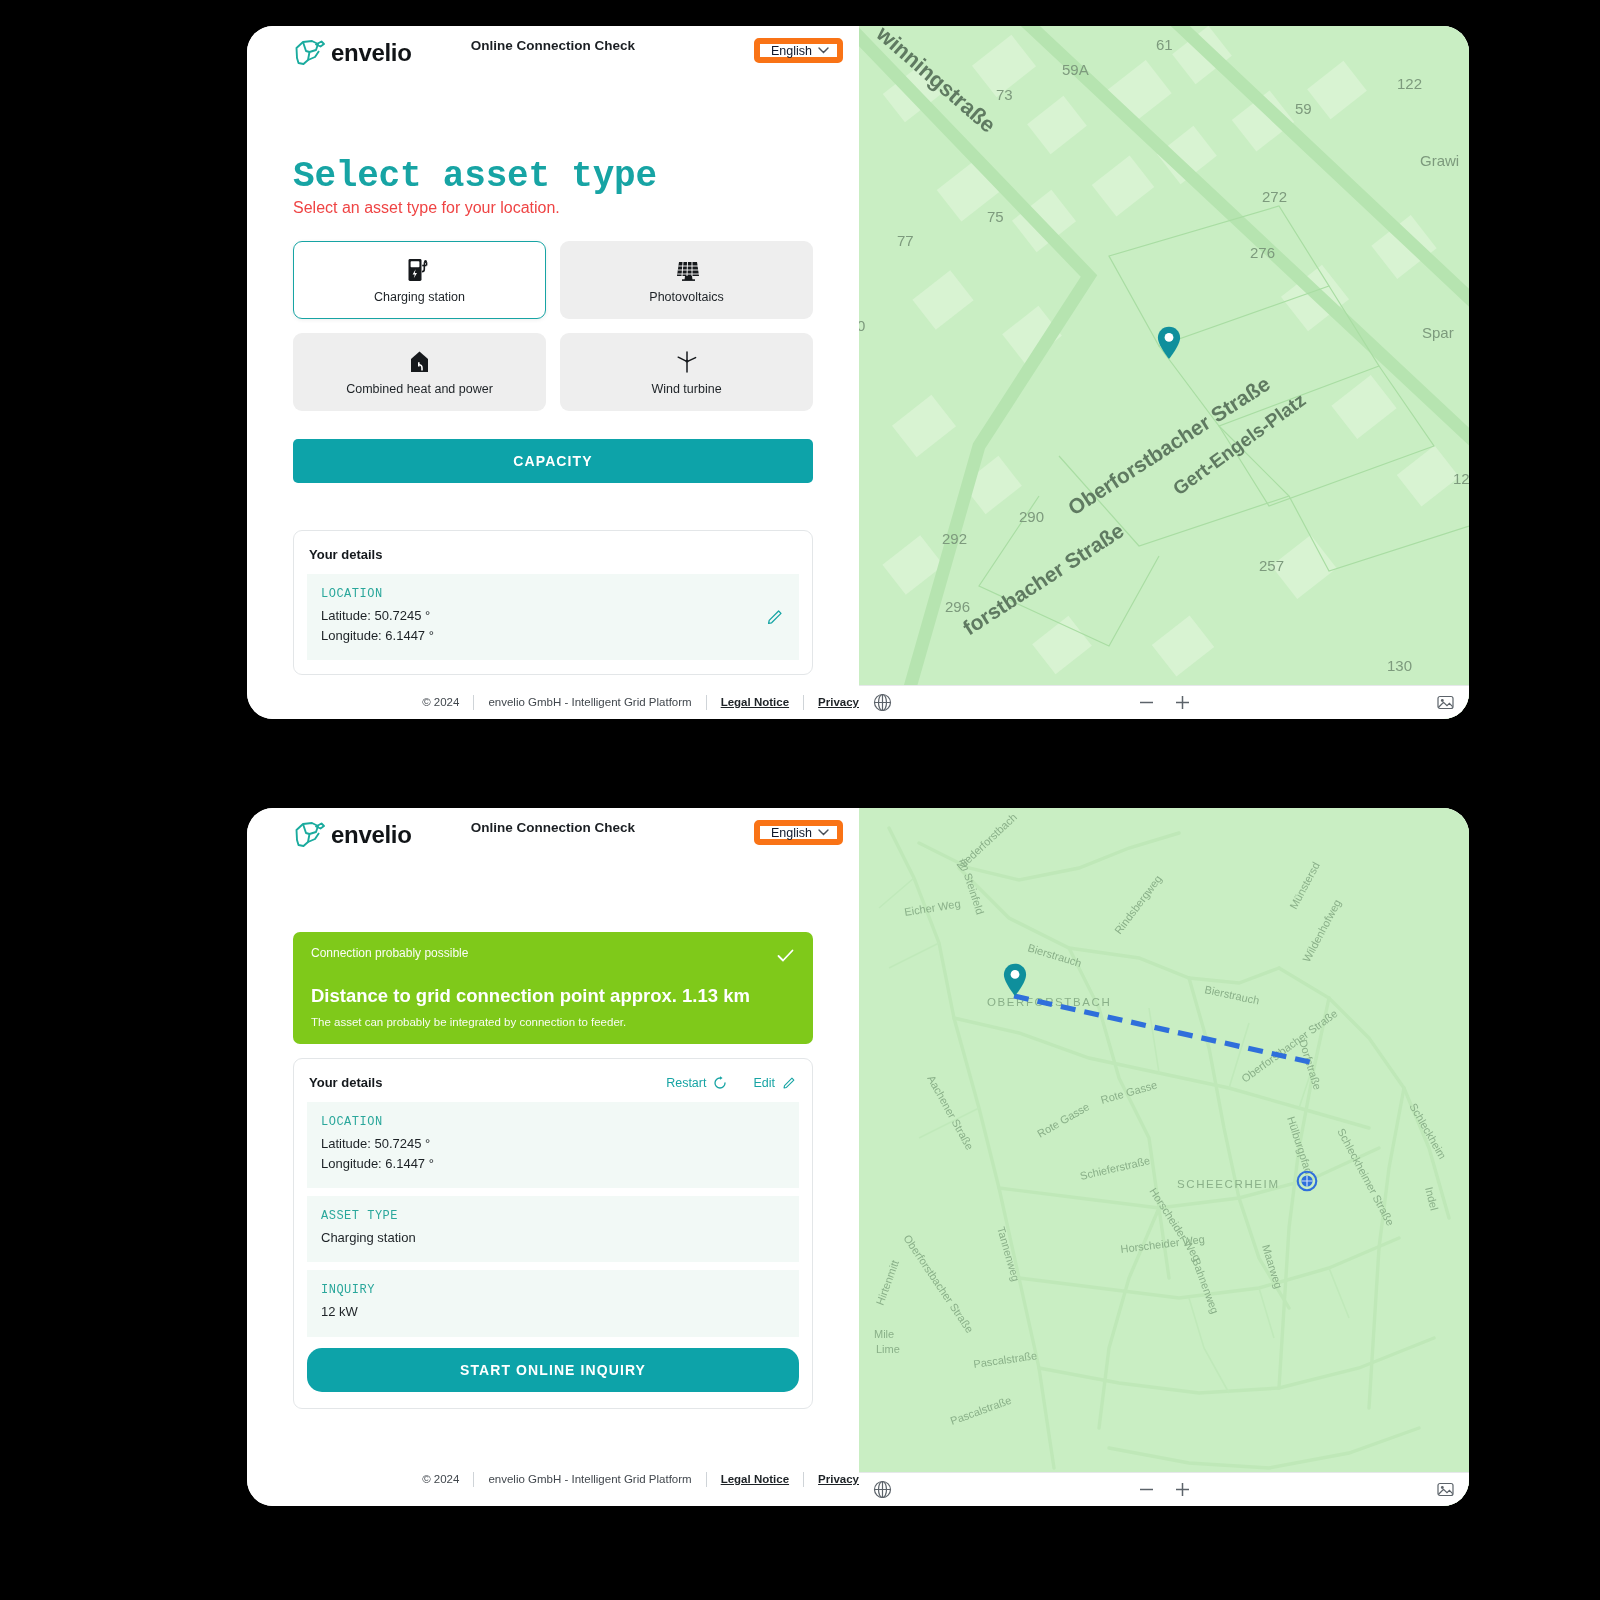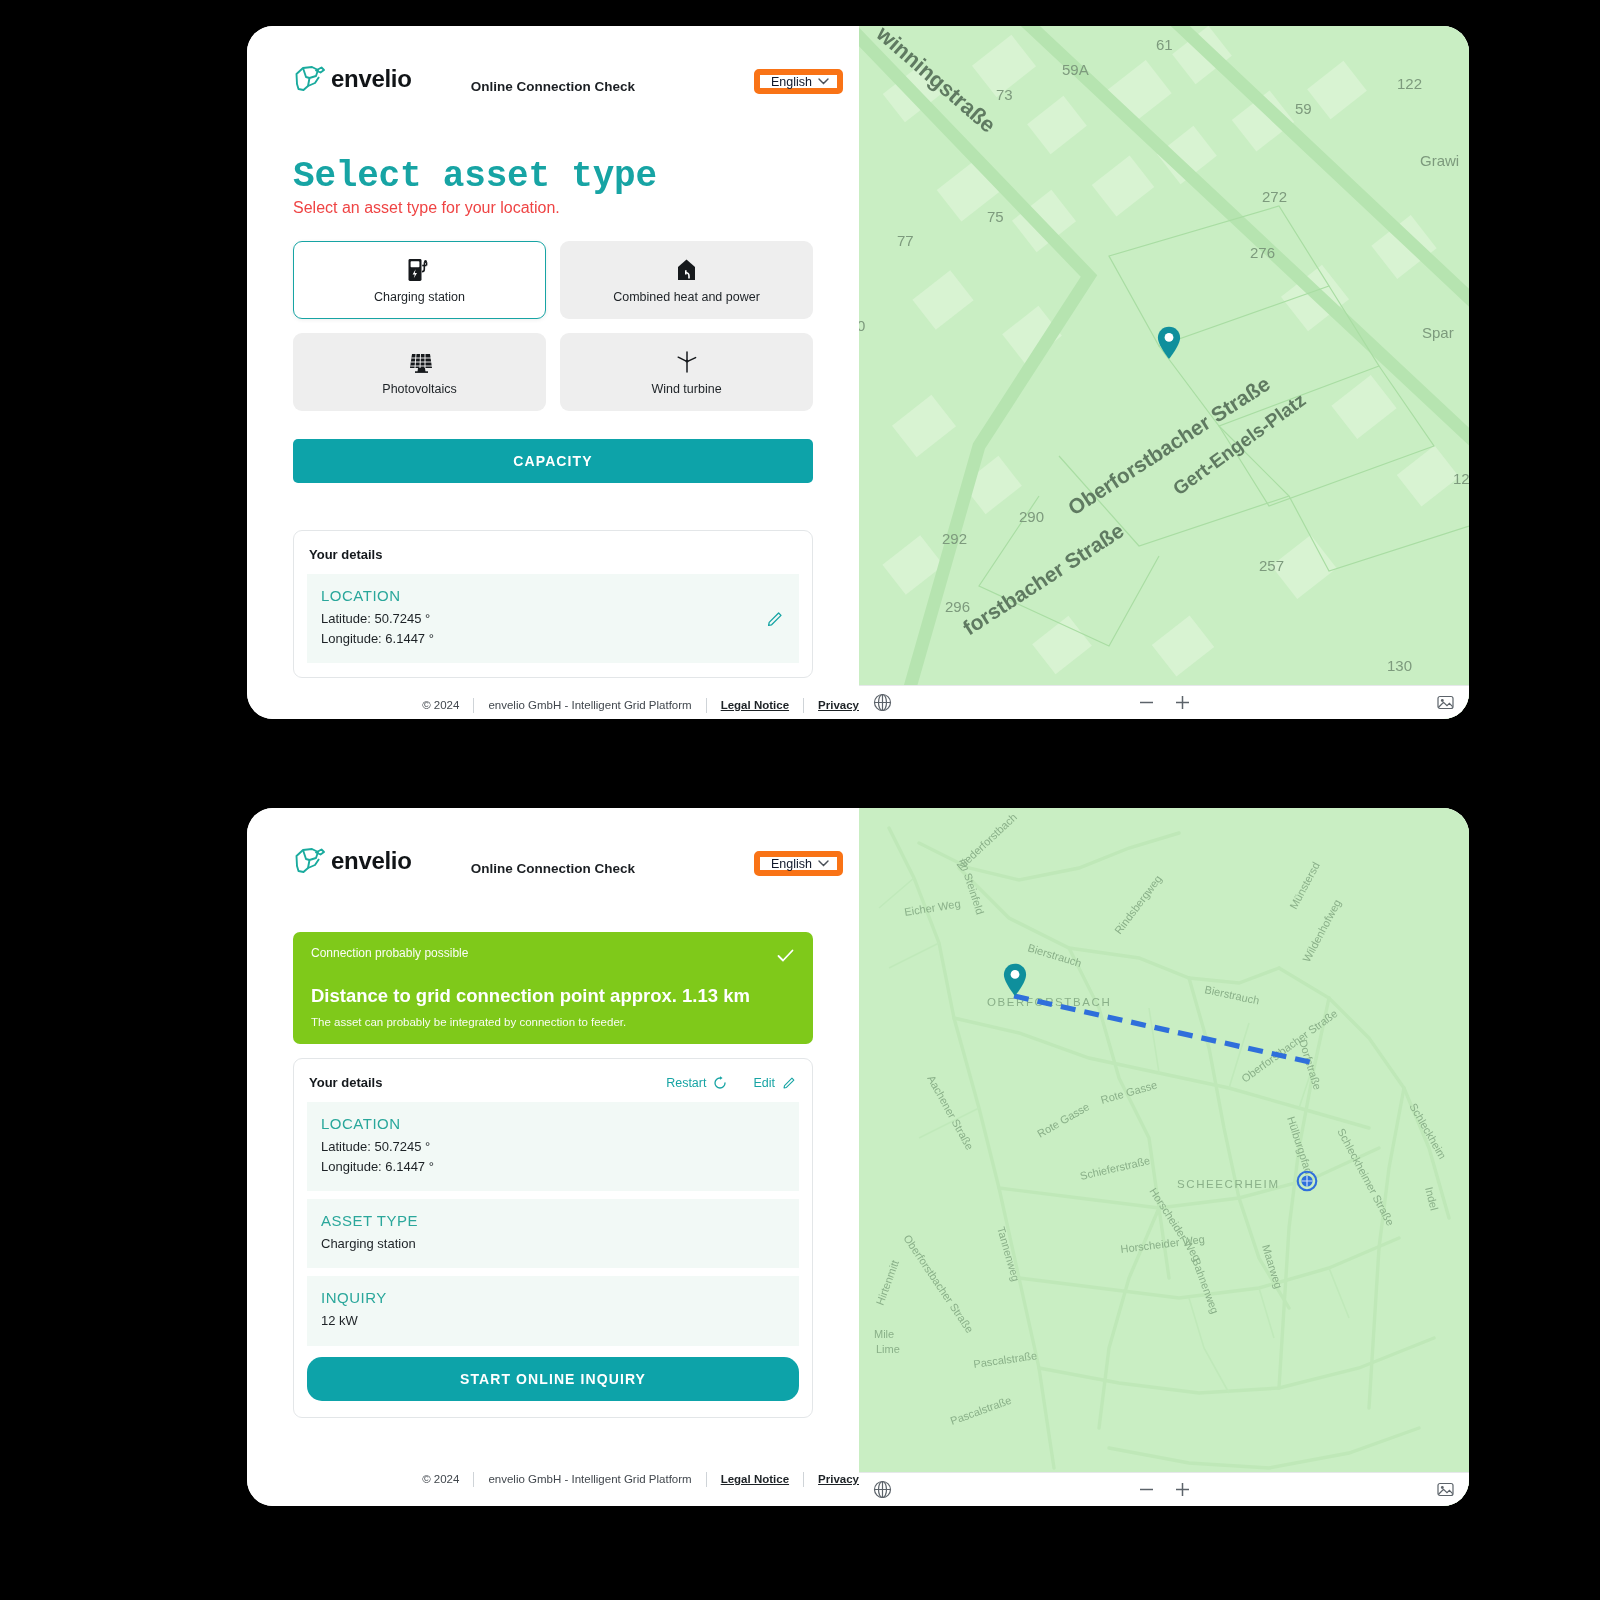--- a/index.html
+++ b/index.html
@@ -31,21 +31,21 @@
   .map-pane {
     flex: 1 1 auto;
     position: relative;
     background: #d4f2d0;
     overflow: hidden;
   }
 
   
   .app-header {
     height: 56px;
-    display: flex; align-items: flex-end;
+    display: flex; align-items: flex-start;
     padding: 0 16px 0 46px;
     position: relative;
     flex: 0 0 auto;
     margin-top: 12px;
   }
   .brand { display: flex; align-items: center; gap: 4px; }
   .brand-mark { width: 34px; height: 30px; display: block; }
   .brand-word {
     font-size: 24px; font-weight: 700; color: #111417;
     letter-spacing: -0.3px;
@@ -137,22 +137,22 @@
   }
   .details-title { font-size: 13px; font-weight: 700; color: #14181c; }
   .details-actions { margin-left: auto; display: flex; gap: 26px; }
   .act-link {
     display: flex; align-items: center; gap: 7px;
     font-size: 12.5px; color: #17a4a4; cursor: pointer;
   }
   .detail-block { background: #f2f9f6; padding: 13px 14px 14px 14px; }
   .detail-block + .detail-block { margin-top: 8px; }
   .detail-label {
-    font-size: 15px; color: #2ba徐; color: #2aa79b;
-    letter-spacing: .5px; margin-bottom: 5px;
+    font-size: 12px; color: #2ba徐; color: #2aa79b;
+    letter-spacing: .5px; margin-bottom: 5px; font-family: Liberation Mono, monospace;
   }
   .detail-value { font-size: 13px; color: #1d2226; line-height: 1.55; }
   .detail-row { display: flex; align-items: center; }
   .detail-row .grow { flex: 1 1 auto; }
   .pencil { width: 19px; height: 19px; flex: 0 0 auto; cursor: pointer; }
 
   
   .result-banner {
     background: #7fc91a;
     border-radius: 7px;
@@ -254,42 +254,42 @@
                 <path d="M17.4 5.2 v3.3 M19.6 5.2 v3.3" stroke="#16191c" stroke-width="1.5" fill="none"></path>
                 <path d="M17.3 8.6 v3.6 q0 2.4 -2.4 2.4" stroke="#16191c" stroke-width="1.6" fill="none"></path>
                 <circle cx="18.5" cy="4.4" r="1.5" fill="#16191c"></circle>
               </svg>
             </span>
             <span class="asset-label">Charging station</span>
           </div>
 
           <div class="asset-card">
             <span class="asset-icon">
-              <svg width="25" height="26" viewBox="0 0 25 26">
-                <path d="M12.5 2.5 L21 10 v13 H4 V10 Z" fill="#16191c"></path>
-                <path d="M11.5 15.5 q3.5 .3 3.5 3.4 v2.5" fill="none" stroke="#fff" stroke-width="1.6"></path>
-                <path d="M11.8 13.3 v4.2" stroke="#fff" stroke-width="1.6"></path>
-              </svg>
-            </span>
-            <span class="asset-label">Combined heat and power</span>
-          </div>
-
-          <div class="asset-card">
-            <span class="asset-icon">
               <svg width="27" height="24" viewBox="0 0 27 24">
                 <path d="M6 4 H24 L26 18 H4 Z" fill="#16191c"></path>
                 <g stroke="#fff" stroke-width="0.9">
                   <path d="M5.4 8 H25.3 M4.9 12 H25.7 M4.4 16 H26.1"></path>
                   <path d="M10 4 L9 18 M14.5 4 L14 18 M19 4 L19 18"></path>
                 </g>
                 <path d="M12 18 L11.5 22 H19.5 L19 18 Z" fill="#16191c"></path>
                 <rect x="9" y="21.3" width="13" height="1.6" fill="#16191c"></rect>
               </svg>
             </span>
             <span class="asset-label">Photovoltaics</span>
+          </div>
+
+          <div class="asset-card">
+            <span class="asset-icon">
+              <svg width="25" height="26" viewBox="0 0 25 26">
+                <path d="M12.5 2.5 L21 10 v13 H4 V10 Z" fill="#16191c"></path>
+                <path d="M11.5 15.5 q3.5 .3 3.5 3.4 v2.5" fill="none" stroke="#fff" stroke-width="1.6"></path>
+                <path d="M11.8 13.3 v4.2" stroke="#fff" stroke-width="1.6"></path>
+              </svg>
+            </span>
+            <span class="asset-label">Combined heat and power</span>
           </div>
 
           <div class="asset-card">
             <span class="asset-icon">
               <svg width="26" height="26" viewBox="0 0 26 26">
                 <g stroke="#16191c" stroke-width="1.5" fill="none" stroke-linecap="round">
                   <path d="M13 3 V11.5"></path>
                   <path d="M12.2 12.2 L4.2 8.2"></path>
                   <path d="M13.6 12.4 L21.6 8.6"></path>
                   <path d="M13 12.6 V23"></path>

